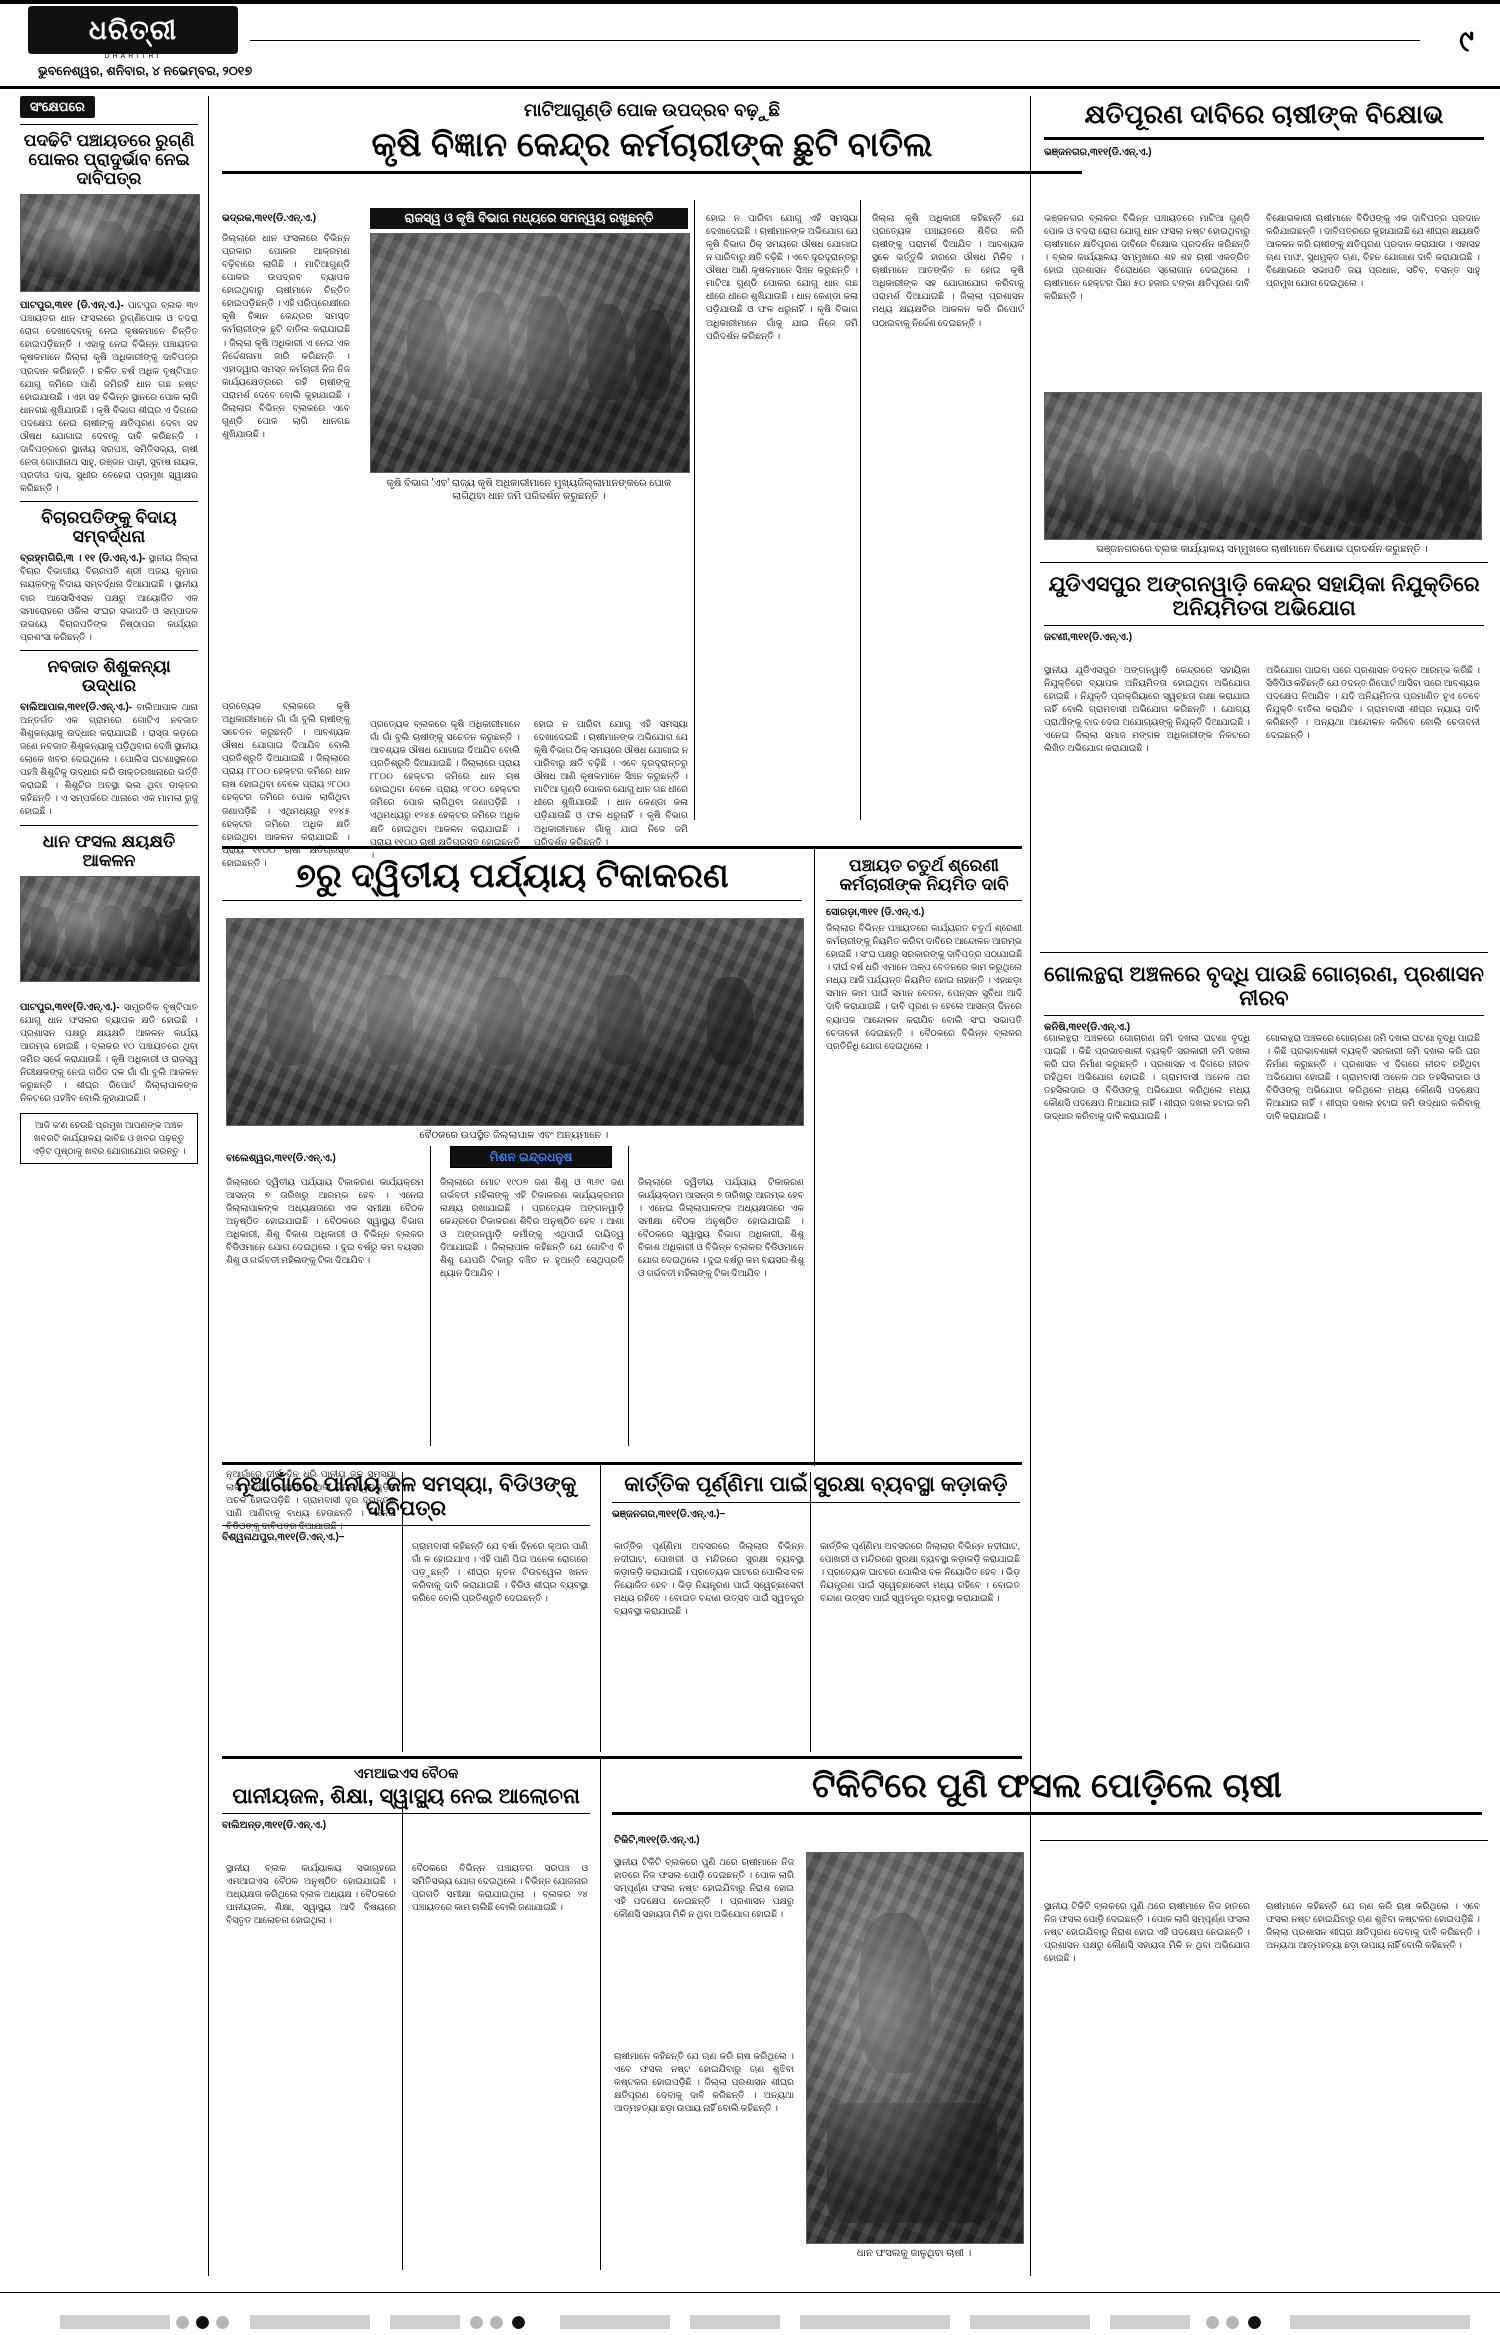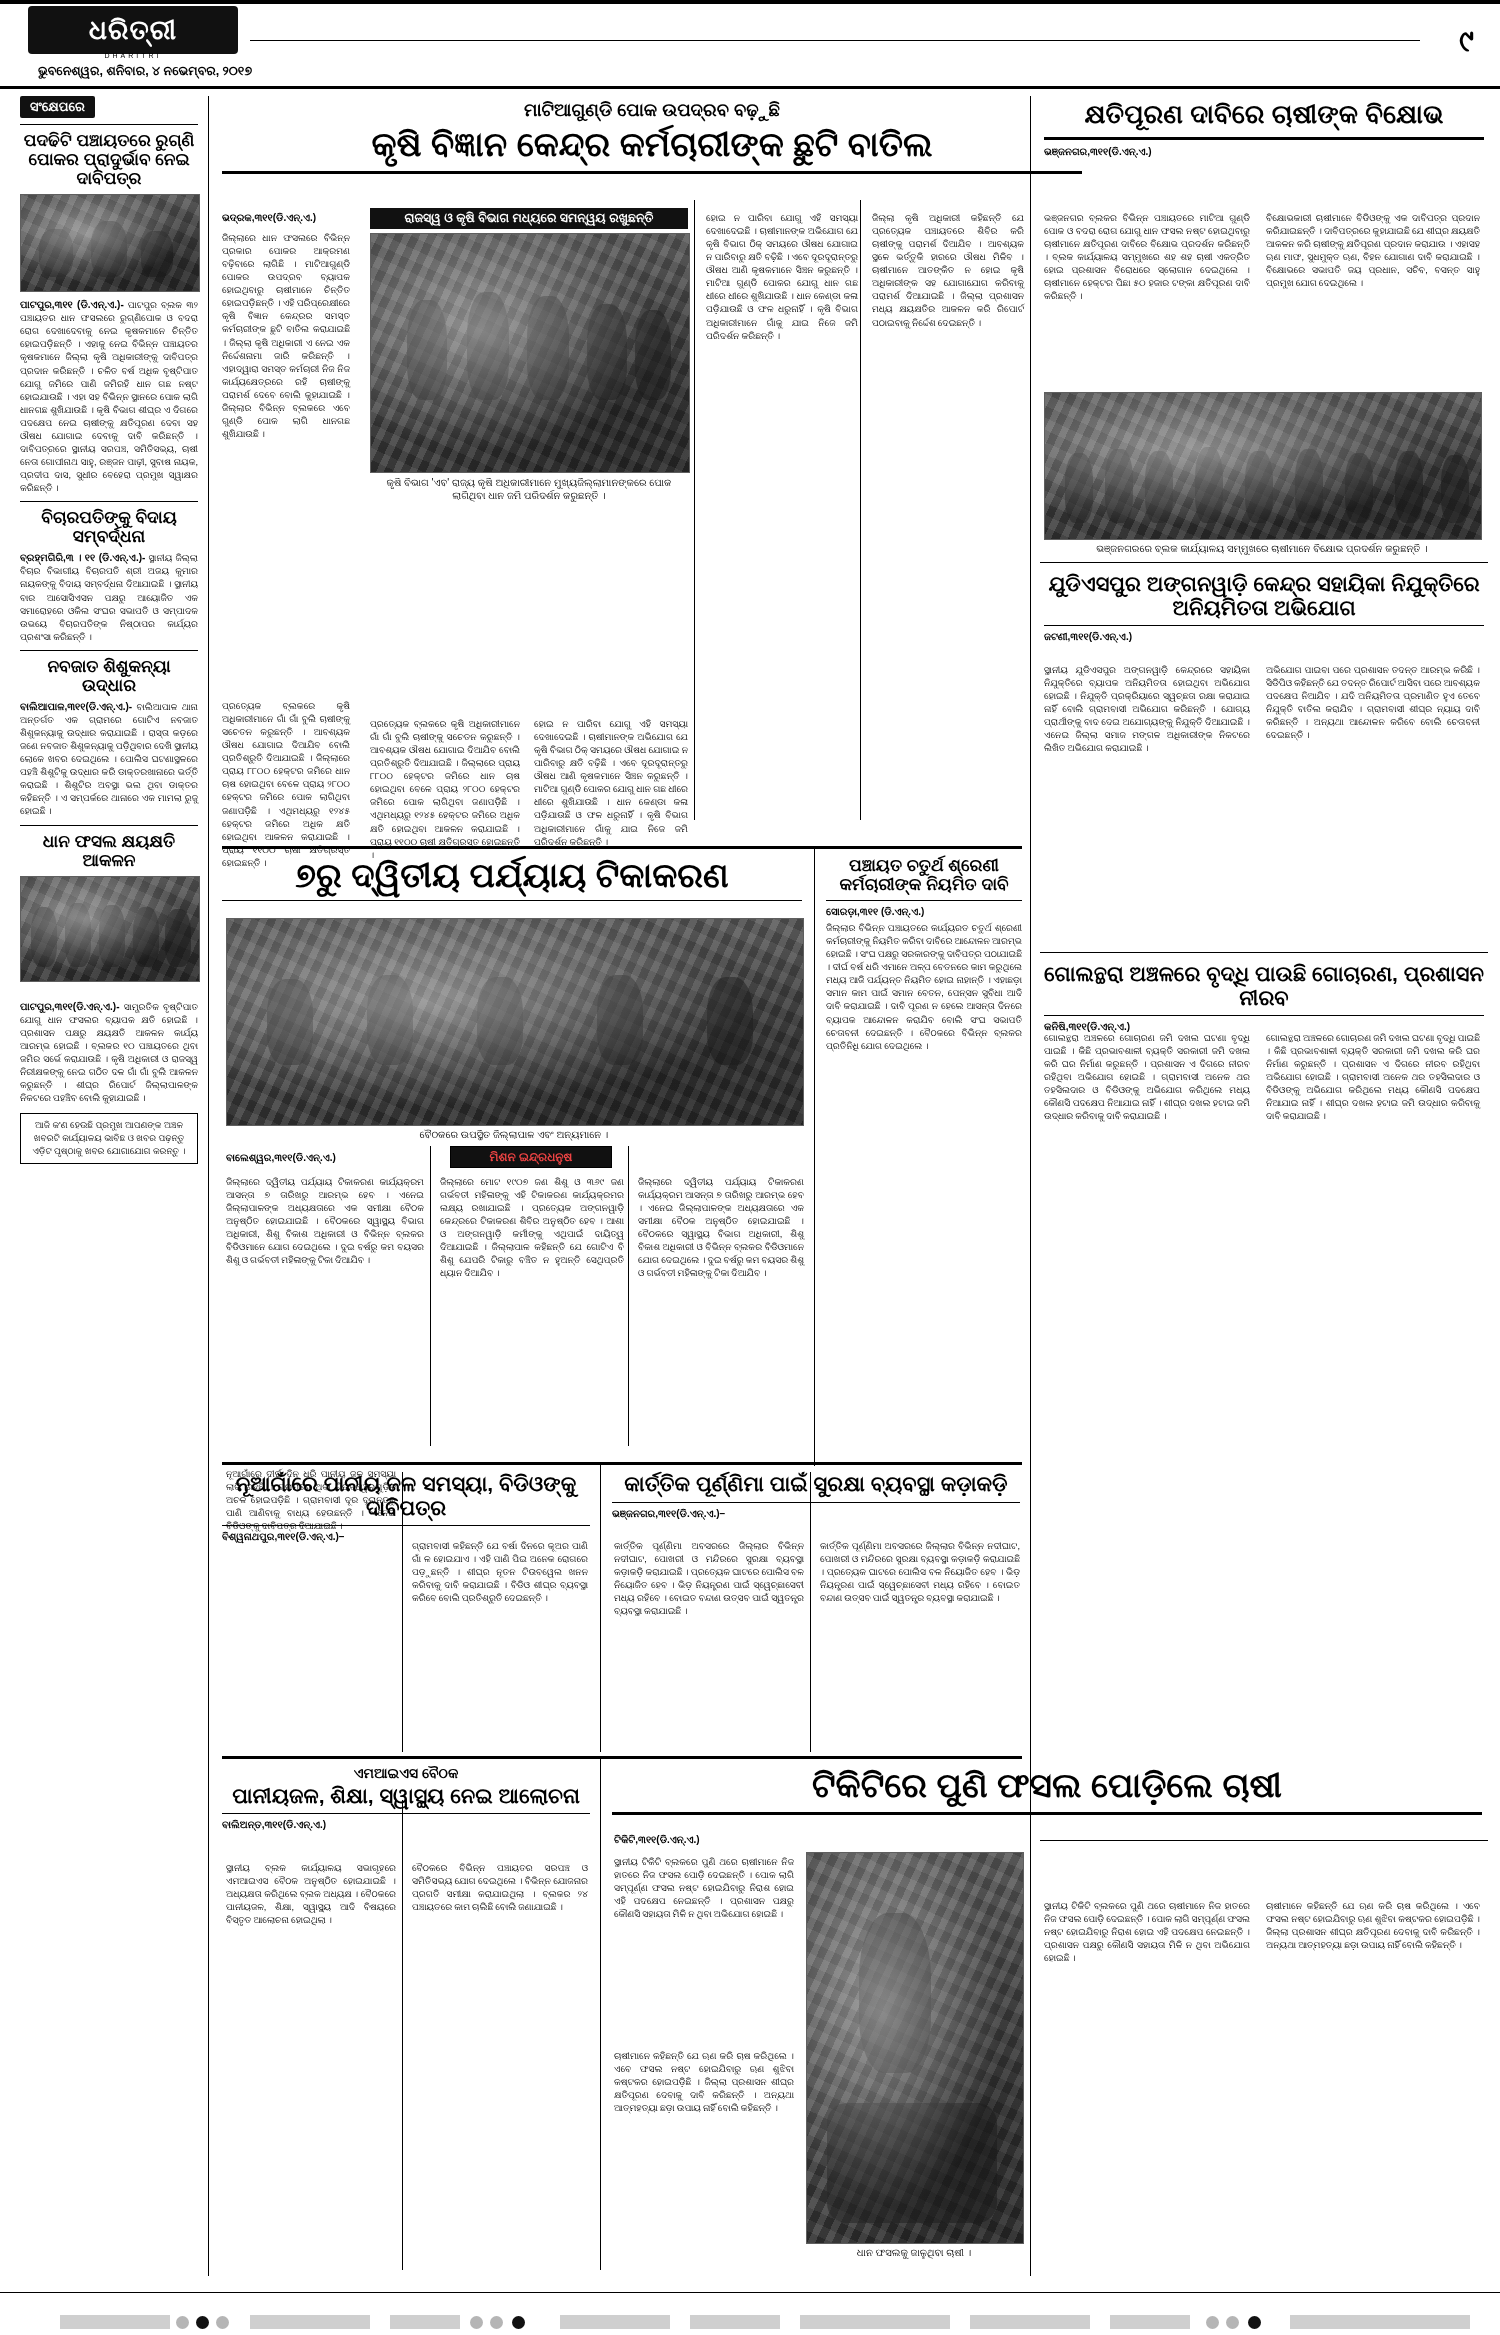--- a/index.html
+++ b/index.html
@@ -41,21 +41,21 @@
      background:
        repeating-linear-gradient(115deg, rgba(255,255,255,.22) 0 7px, rgba(0,0,0,.18) 7px 15px),
        repeating-linear-gradient(25deg, rgba(0,0,0,.12) 0 11px, rgba(255,255,255,.12) 11px 22px),
        linear-gradient(180deg,#b9b9b9,#6a6a6a);
      mix-blend-mode:multiply;}
   .photo::after{content:"";position:absolute;inset:0;
      background:radial-gradient(ellipse at 35% 40%, rgba(255,255,255,.40), rgba(0,0,0,.05) 60%),
                 radial-gradient(ellipse at 75% 75%, rgba(0,0,0,.35), rgba(0,0,0,0) 65%);}
   .photo .fig{position:absolute;border-radius:40% 40% 35% 35%;background:rgba(40,40,40,.55);}
 
-  .boxhead{border:1px solid #000;font-weight:bold;text-align:center;font-size:12px;padding:3px 0;background:#111;color:#ef4444;}
+  .boxhead{border:1px solid #000;font-weight:bold;text-align:center;font-size:12px;padding:3px 0;background:#111;color:#3b82f6;}
   .invbar{background:#111;color:#fff;text-align:center;font-weight:bold;}
 
   .footbar{position:absolute;left:0;bottom:0;width:1500px;height:24px;}
   .fb-seg{position:absolute;top:4px;height:14px;background:#cfcfcf;}
   .dot{position:absolute;width:13px;height:13px;border-radius:50%;background:#111;top:5px;}
   .dot.g{background:#b5b5b5;}
 
   .ad-box{border:1px solid #000;font-size:9px;line-height:1.45;padding:5px 6px;text-align:center;}
 </style>
 </head>

